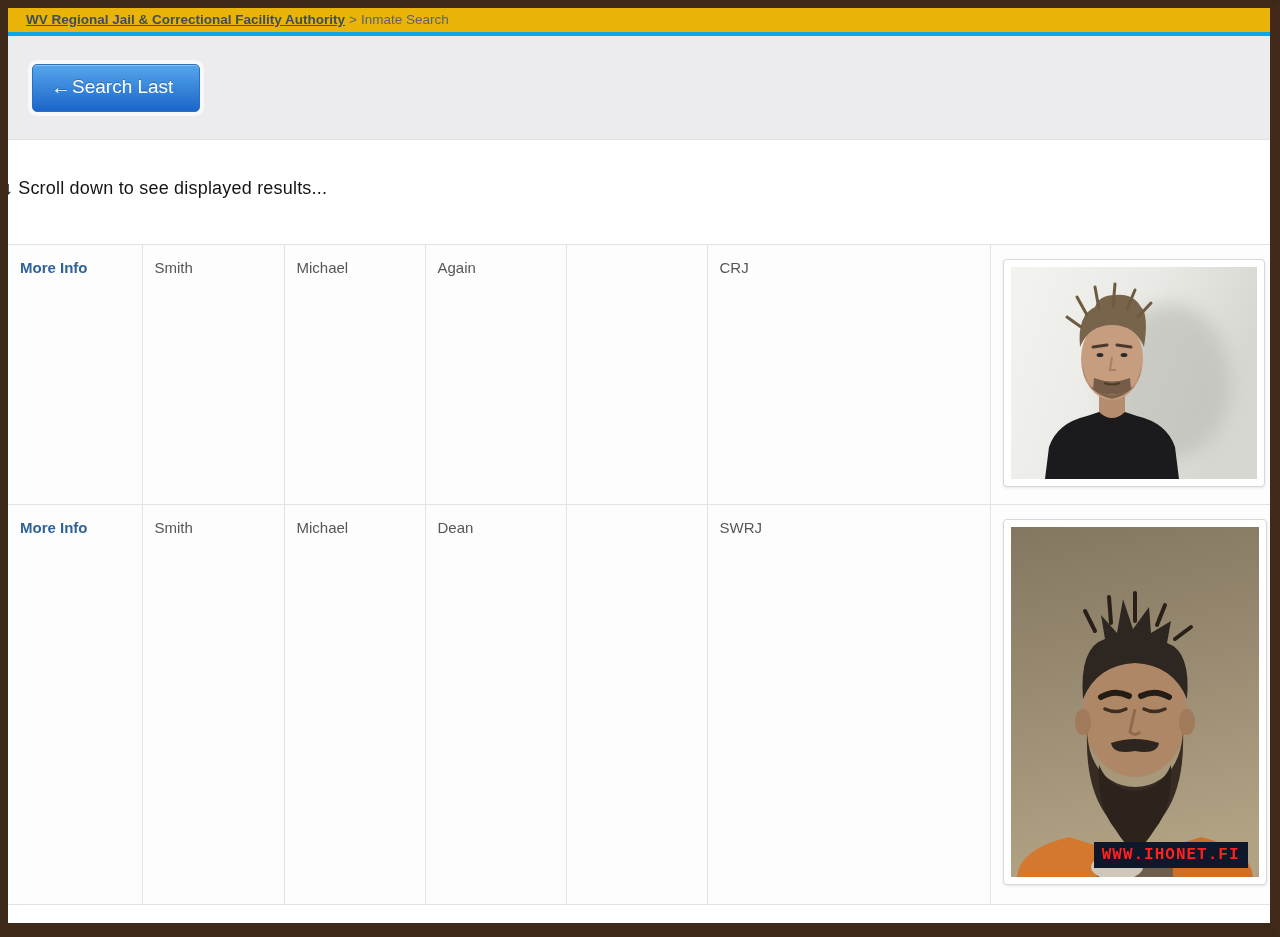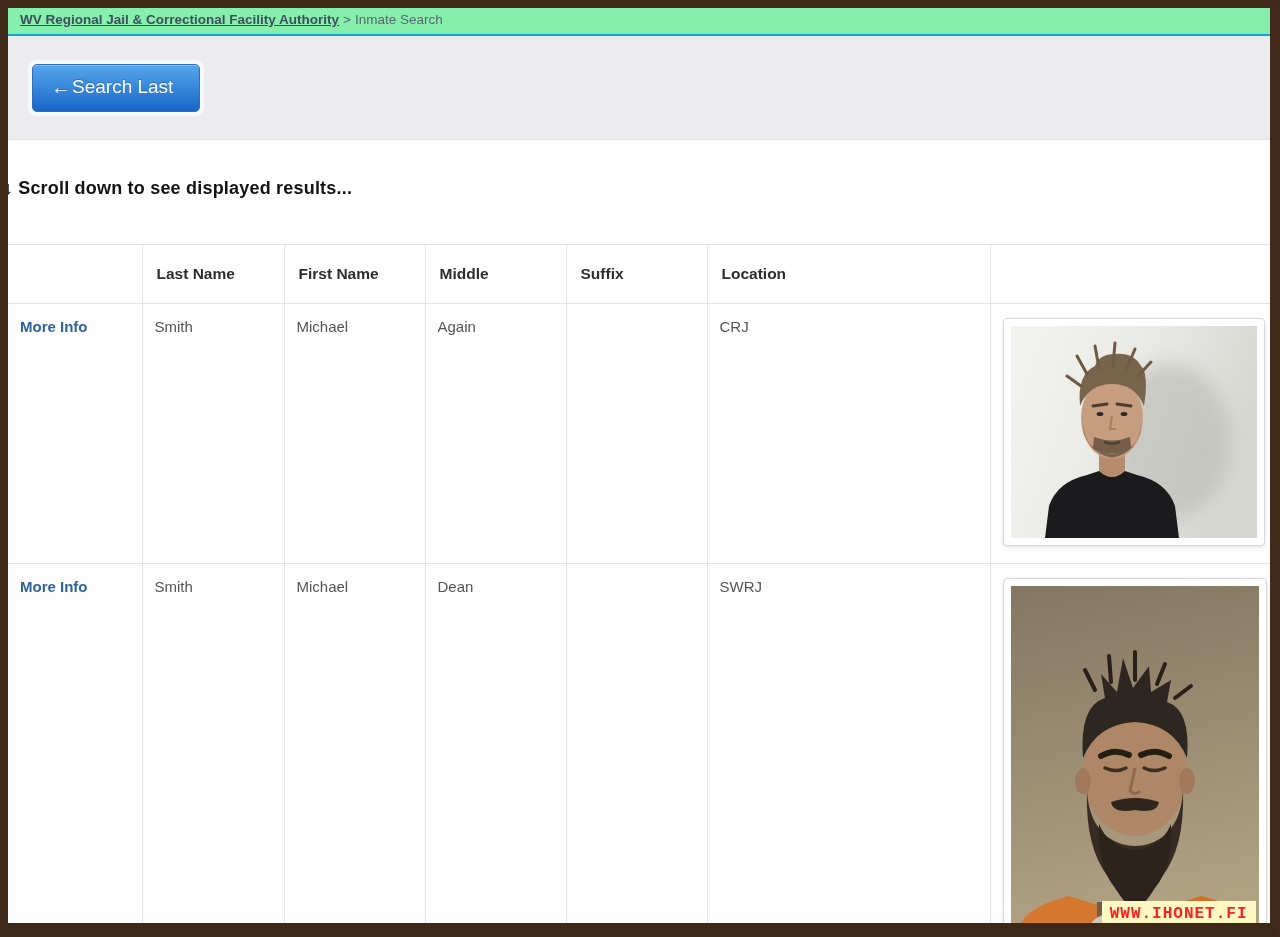--- a/index.html
+++ b/index.html
@@ -13,23 +13,23 @@
     border-left: 8px solid #3e2817;
     border-right: 10px solid #43291a;
     border-bottom: 14px solid #3e2817;
     background: #ffffff;
     overflow: hidden;
   }
 
   
   .breadcrumb {
     height: 28px;
-    background: #86efac;
-    border-bottom: 2px solid #0ea5e9;
-    padding-left: 12px;
+    background: #eab308;
+    border-bottom: 4px solid #0ea5e9;
+    padding-left: 18px;
     font-size: 13.5px;
     line-height: 24px;
     white-space: nowrap;
     overflow: hidden;
   }
   .crumb-link {
     color: #3f4e5e;
     font-weight: bold;
     text-decoration: underline;
     cursor: pointer;
@@ -58,21 +58,21 @@
     border-radius: 5px;
     box-shadow: 0 0 0 4px rgba(255,255,255,0.65), inset 0 1px 0 rgba(255,255,255,0.3);
     cursor: pointer;
   }
   .btn-primary .arrow { font-size: 20px; margin-right: 1px; }
 
   
   .notice {
     margin: 38px 0 0 -4px;
     font-size: 18px;
-    font-weight: bold;
+    font-weight: normal;
     color: #141414;
     letter-spacing: 0.2px;
   }
   .notice .down-arrow { margin-right: 5px; }
 
   
   table.results {
     margin-top: 45px;
     width: 1262px;
     border-collapse: collapse;
@@ -117,23 +117,23 @@
     border: 1px solid #d8d8db;
     border-radius: 4px;
     padding: 7px;
     box-shadow: 0 1px 3px rgba(0,0,0,0.10);
     line-height: 0;
   }
   .photo-frame svg { display: block; }
 
   .watermark {
     position: absolute;
-    right: 10px;
+    right: 18px;
     top: 322px;
-    background: #fef9c3;
+    background: #0f172a;
     color: #ff2020;
     font-family: "Liberation Mono", monospace;
     font-weight: bold;
     font-size: 16px;
     letter-spacing: 1px;
     line-height: 20px;
     padding: 3px 8px;
     white-space: nowrap;
   }
 </style>
@@ -161,29 +161,20 @@
     <colgroup>
       <col style="width:134px">
         <col style="width:142px">
         <col style="width:141px">
       <col style="width:141px">
         <col style="width:141px">
         <col style="width:283px">
       <col style="width:280px">
     </colgroup>
     <tbody>
-        <tr class="header-row">
-      <th></th>
-      <th>Last Name</th>
-      <th>First Name</th>
-      <th>Middle</th>
-      <th>Suffix</th>
-      <th>Location</th>
-      <th></th>
-    </tr>
 
     <tr class="data-row-1">
       <td><a class="more-info">More Info</a></td>
       <td>Smith</td>
       <td>Michael</td>
       <td>Again</td>
       <td></td>
       <td>CRJ</td>
       <td class="photo-cell">
         <span class="photo-frame" title="mugshot: man with messy brown hair and light beard, black shirt, light gray wall">

